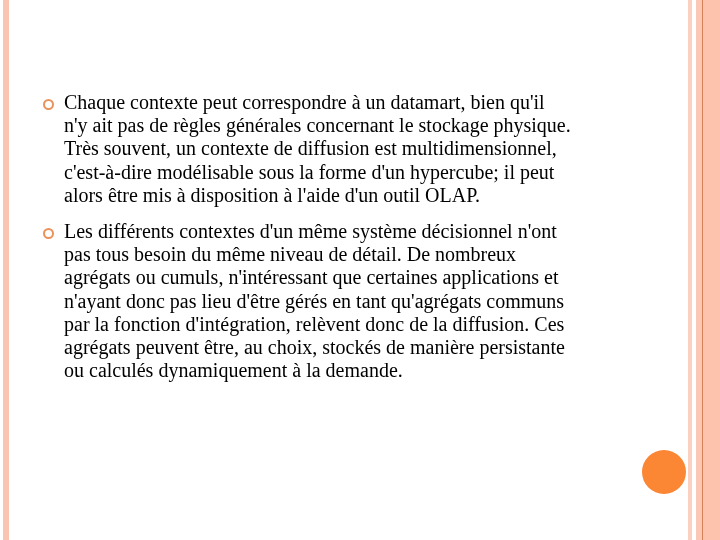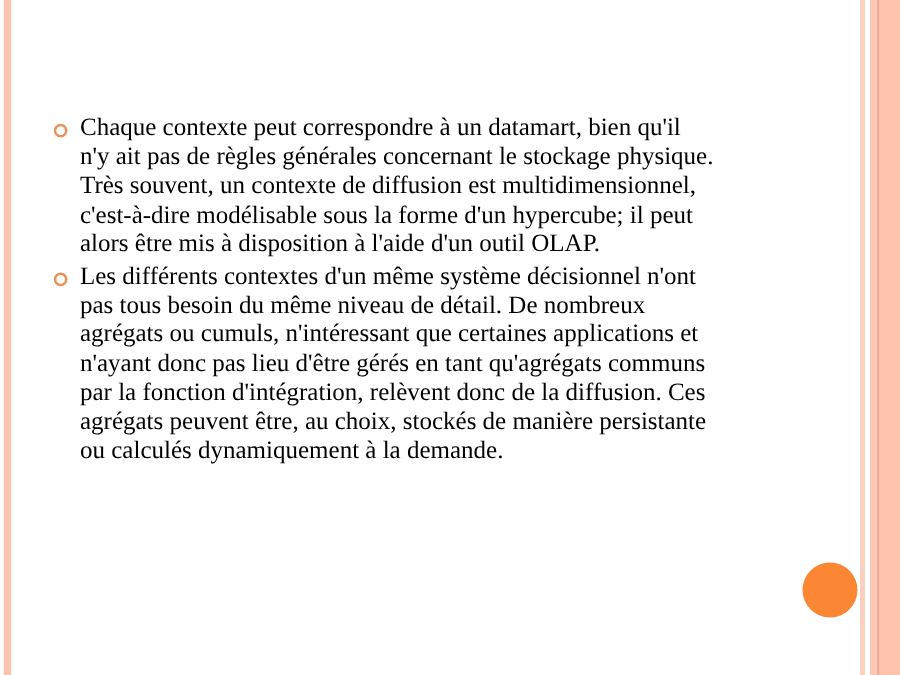--- a/index.html
+++ b/index.html
@@ -95,21 +95,21 @@
 </head>
 <body>
 
 <div class="stripe-left"></div>
 <div class="stripe-right-1"></div>
 <div class="stripe-right-2"></div>
 <div class="stripe-right-line"></div>
 <div class="stripe-right-3"></div>
 
 <div class="content">
-  <div class="bullet-item" style="margin-bottom: 3px;">
+  <div class="bullet-item" style="margin-bottom: 13px;">
     <span class="bullet-mark"></span>
     <span class="bullet-text">Chaque contexte peut correspondre à un datamart, bien qu'il
 n'y ait pas de règles générales concernant le stockage physique.
 Très souvent, un contexte de diffusion est multidimensionnel,
 c'est-à-dire modélisable sous la forme d'un hypercube; il peut
 alors être mis à disposition à l'aide d'un outil OLAP.</span>
   </div>
   <div class="bullet-item">
     <span class="bullet-mark"></span>
     <span class="bullet-text">Les différents contextes d'un même système décisionnel n'ont

